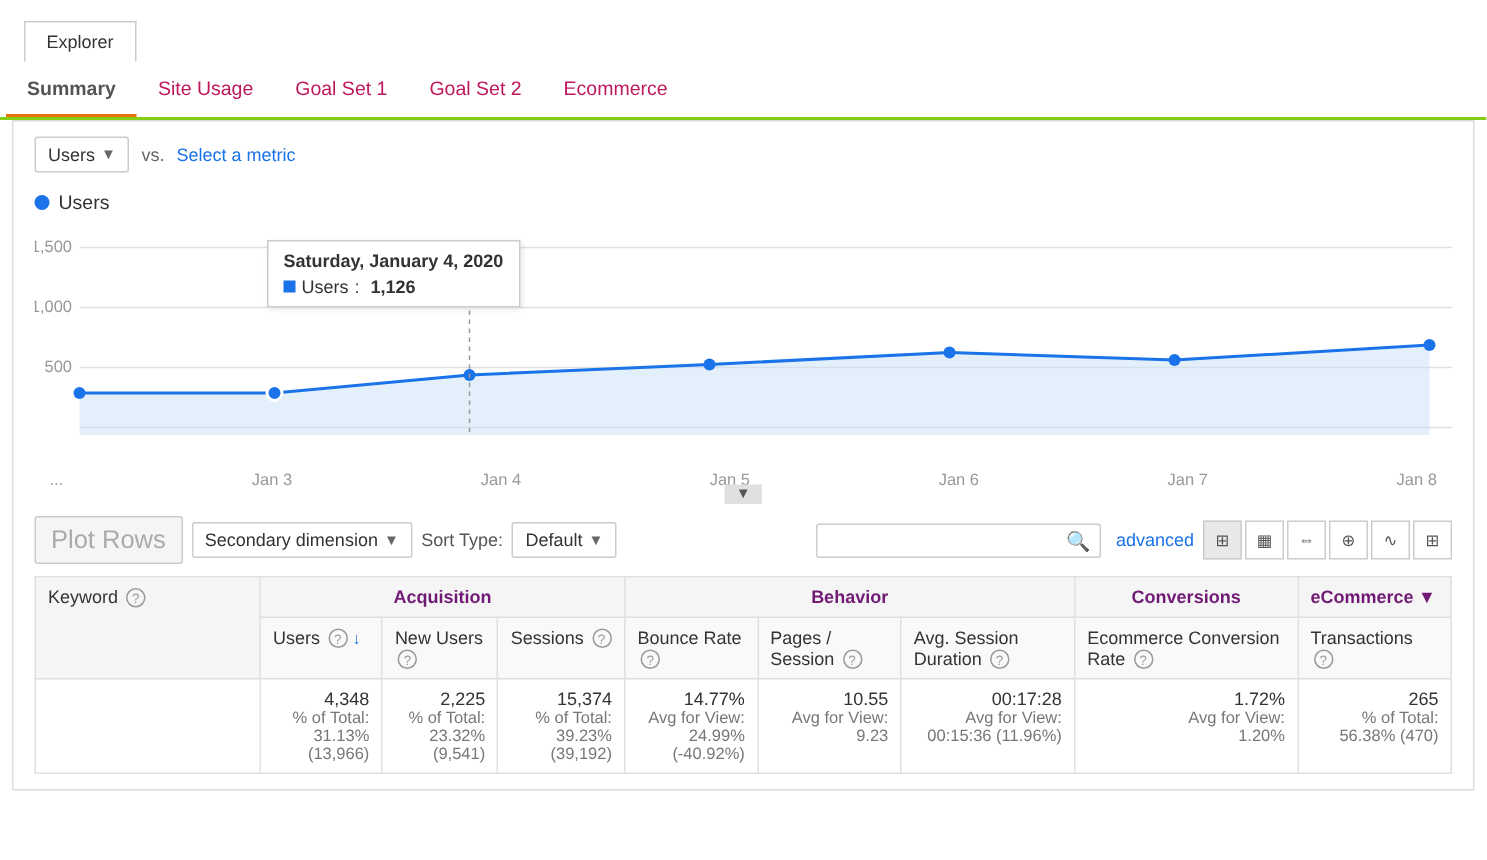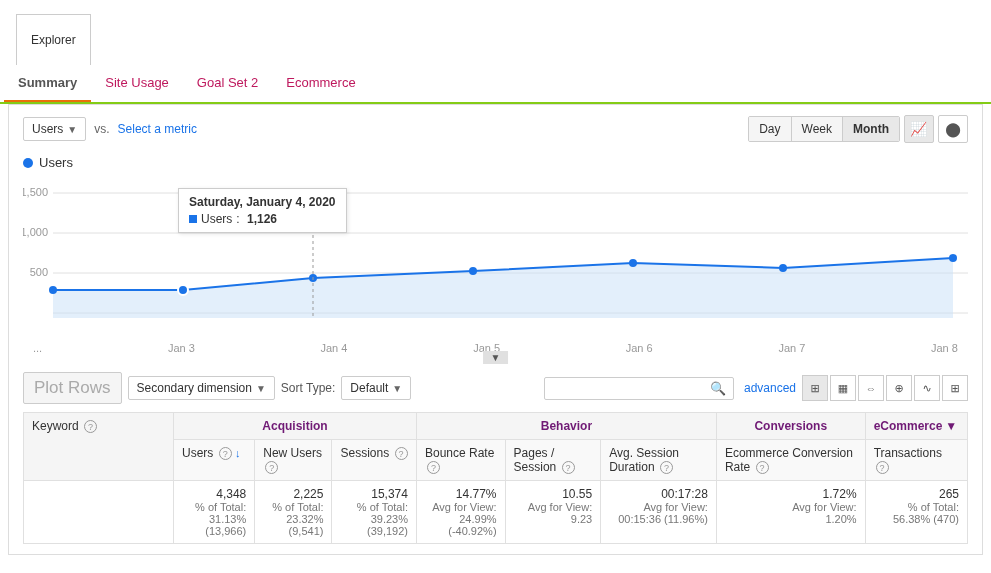--- a/index.html
+++ b/index.html
@@ -1,21 +1,21 @@
 <!DOCTYPE html>
 <html><head>
   <meta charset="utf-8">
   <style>
     * { box-sizing: border-box; margin: 0; padding: 0; }
     body { font-family: Arial, sans-serif; font-size: 12px; color: #333; background: #fff; width: 991px; }
 
     
     .explorer-tab {
       display: inline-block;
-      padding: 18px 14px;
+      padding: 6px 14px;
       background: #fff;
       border: 1px solid #ccc;
       border-bottom: none;
       font-size: 12px;
       color: #333;
       margin: 8px 0 0 8px;
     }
 
     
     .nav-tabs {
@@ -321,43 +321,35 @@
 </head>
 <body>
 
 <div style="padding: 0 0 0 8px; margin-top: 6px;">
   <div class="explorer-tab">Explorer</div>
 </div>
 
 <div class="nav-tabs">
   <a class="nav-tab active">Summary</a>
   <a class="nav-tab">Site Usage</a>
+  <a class="nav-tab">Goal Set 1</a>
   <a class="nav-tab">Goal Set 2</a>
   <a class="nav-tab">Ecommerce</a>
 </div>
 
 <div class="main-content">
 
   <div class="top-controls">
     <div class="left-controls">
       <div class="users-dropdown">
         <span>Users</span>
         <span class="arrow">▼</span>
       </div>
       <span class="vs-text">vs.</span>
       <a class="select-metric">Select a metric</a>
-    </div>
-    <div class="right-controls">
-      <div class="time-btn-group">
-        <button class="time-btn">Day</button>
-        <button class="time-btn">Week</button>
-        <button class="time-btn active">Month</button>
-      </div>
-      <button class="chart-type-btn" style="background:#e8e8e8;">📈</button>
-      <button class="chart-type-btn">⬤</button>
     </div>
   </div>
 
   <div class="chart-area">
 
     <div class="chart-legend">
       <div class="legend-dot"></div>
       <span class="legend-label">Users</span>
     </div>
 

